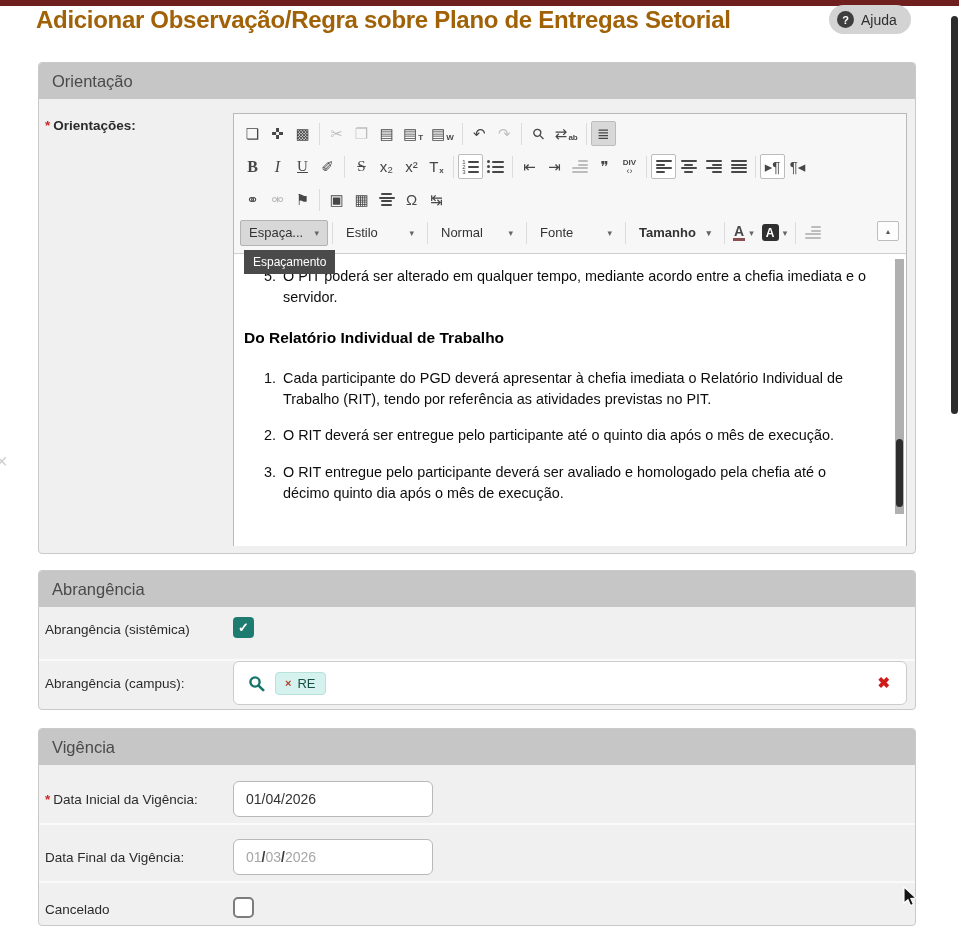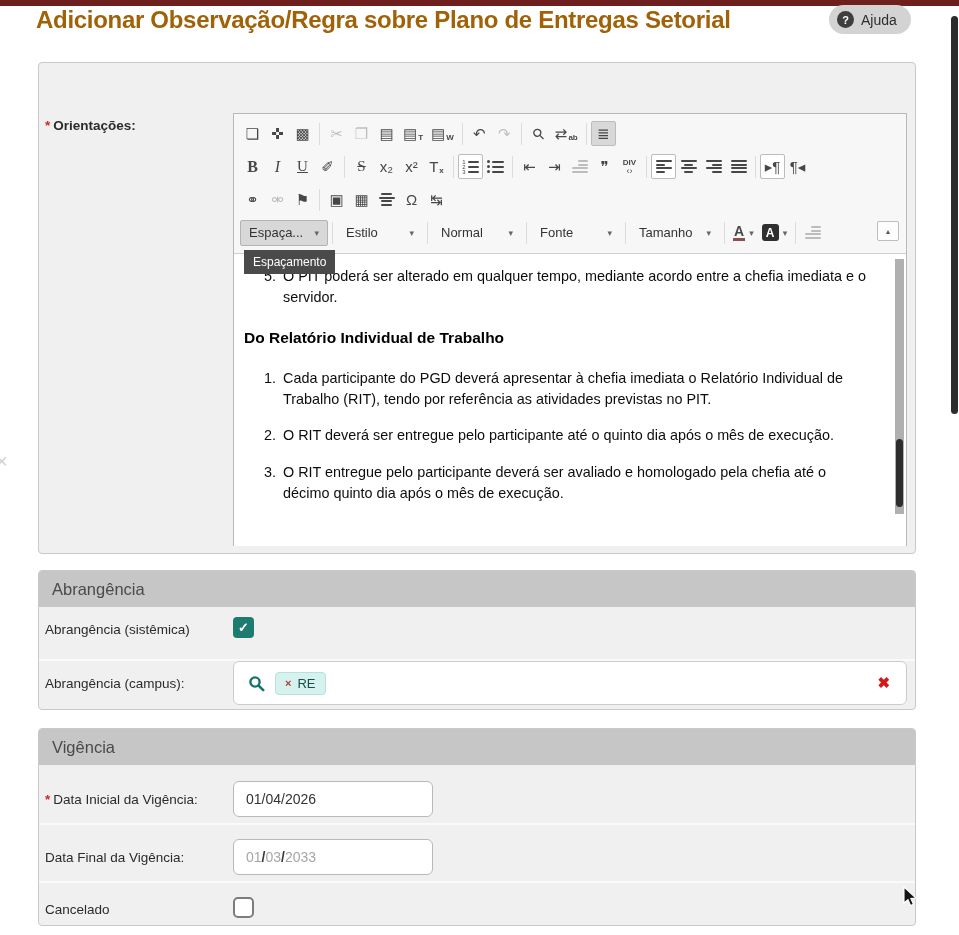--- a/index.html
+++ b/index.html
@@ -98,20 +98,21 @@
 <div class="topbar"></div>
 <h1 class="title">Adicionar Observação/Regra sobre Plano de Entregas Setorial</h1>
 <div class="help">
   <span class="qc">?</span>
   <span>Ajuda</span>
 </div>
 <span class="stray-x">×</span>
 <div class="page-thumb"></div>
 
 <section class="panel" style="top:62px;height:492px">
+  <div class="panel-h">Orientação</div>
   <div class="lbl b" style="top:54px">
     <span class="ast">*</span><span>Orientações:</span>
   </div>
   <div class="editor">
     <div class="tbar">
       <div class="trow">
           <span class="tbtn">
             <span class="g">❏</span>
           </span>
           <span class="tbtn">
@@ -329,21 +330,21 @@
           <span class="tbtn combo" style="min-width: 90px;">
             <span class="clab">Normal</span>
             <span class="car">▾</span>
           </span>
           <span class="sep"></span>
           <span class="tbtn combo" style="min-width: 90px;">
             <span class="clab">Fonte</span>
             <span class="car">▾</span>
           </span>
           <span class="sep"></span>
-          <span class="tbtn combo" style="min-width: 90px;">
+          <span class="tbtn combo" style="min-width: 90px; font-weight: bold;">
             <span class="clab">Tamanho</span>
             <span class="car">▾</span>
           </span>
           <span class="sep"></span>
           <span class="tbtn">
             <span class="ca">A</span>
             <span class="car">▾</span>
           </span>
           <span class="tbtn">
             <span class="cb">A</span>
@@ -408,21 +409,21 @@
   <div class="din" style="top:52px">
     <span>01/04/2026</span>
   </div>
   <div class="rowline" style="top:94px"></div>
   <div class="lbl" style="top:120px">Data Final da Vigência:</div>
   <div class="din" style="top:110px" id="fim-input">
       <span class="d">01</span>
       <span class="sl">/</span>
       <span class="d">03</span>
       <span class="sl">/</span>
-      <span class="d">2033</span>
+      <span class="d">2026</span>
     </div>
   <div class="rowline" style="top:152px"></div>
   <div class="lbl" style="top:172px">Cancelado</div>
   <div class="chk off" id="chk-cancelado" style="left:194px;top:168px"></div>
 </section>
 
 <svg class="cursor" width="16" height="22" viewBox="0 0 16 22">
   <path d="M1,1 L1,17 L5,13.6 L7.6,19.6 L10.4,18.3 L7.8,12.5 L13,12 Z" fill="#141414" stroke="#fff" stroke-width="1.1"></path>
 </svg>
 

